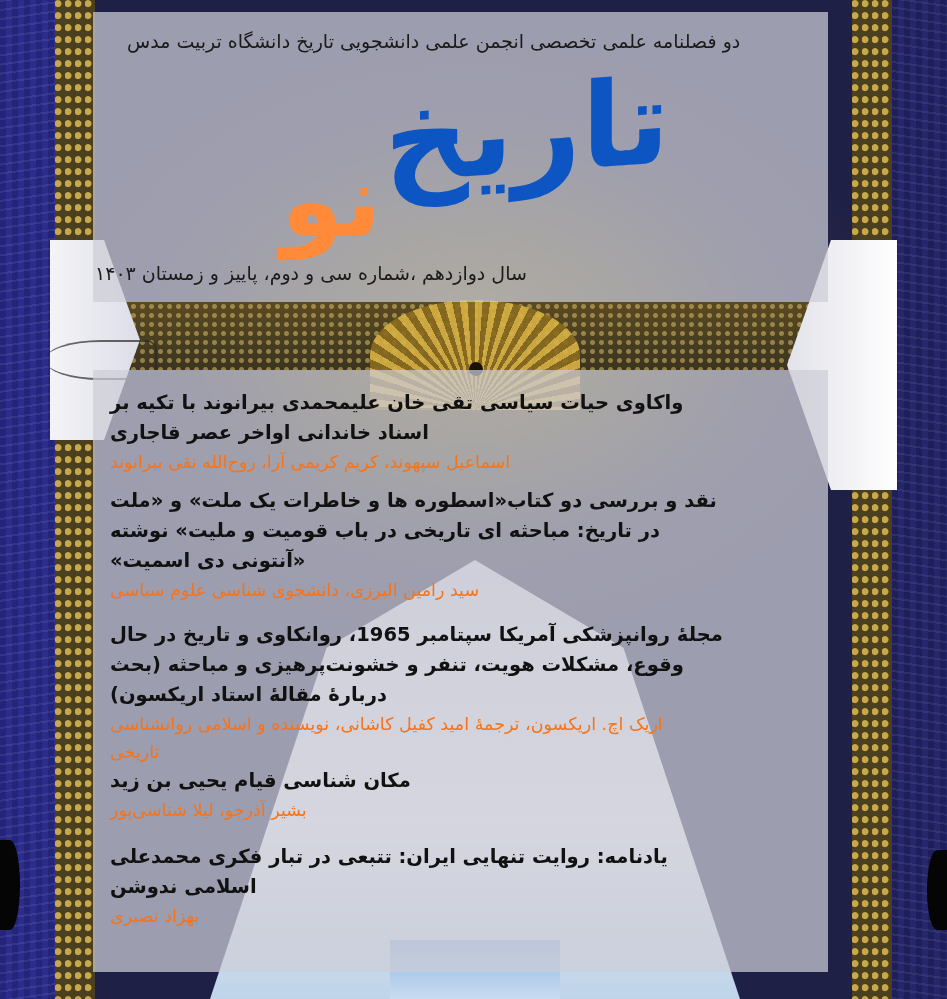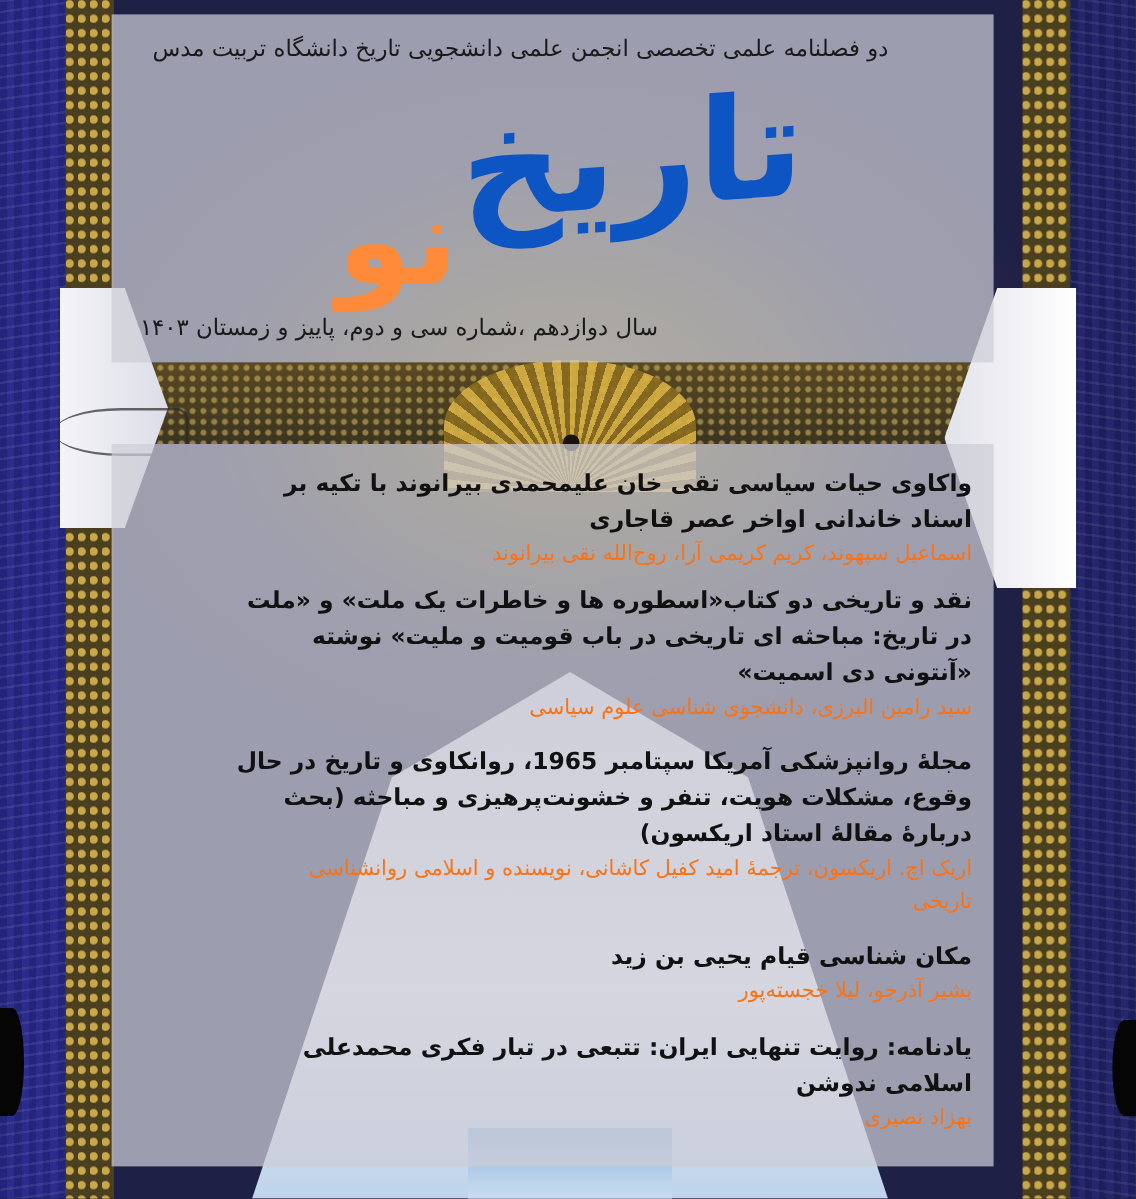--- a/index.html
+++ b/index.html
@@ -107,38 +107,38 @@
       line-height: 1; letter-spacing: -4px; transform: skewY(-4deg);
       font-family: "DejaVu Sans", sans-serif;
     }
     .logo-word-orange {
       position: absolute; left: 1px; top: 80px;
       font-size: 100px; font-weight: bold; color: #ff8a3a;
       line-height: 1; font-family: "DejaVu Sans", sans-serif;
     }
     .issue-line {
       position: absolute; left: 95px; top: 262px; width: 475px;
-      text-align: center; font-size: 19px; color: #1a1a1a;
+      text-align: left; font-size: 19px; color: #1a1a1a;
     }
 
     .articles {
       position: absolute; left: 110px; top: 388px; width: 700px;
-      text-align: right; color: #111;
+      text-align: left; color: #111;
     }
     .article { margin: 0; }
     .article-title {
       font-weight: bold; font-size: 19.5px; line-height: 30px; margin: 0;
     }
     .article-authors {
       font-size: 17.5px; line-height: 28px; margin: 0; color: #f97316;
     }
     .a1 { margin-top: 0; }
     .a2 { margin-top: 10px; }
     .a3 { margin-top: 16px; }
-    .a4 { margin-top: 16px; }
+    .a4 { margin-top: 0; }
     .a5 { margin-top: 18px; }
   </style>
 </head>
 <body>
 
 <div class="bg">
   <div class="bg-base"></div>
   <div class="dome-band"></div>
   <div class="dome-center"></div>
   <div class="dome-eye"></div>
@@ -172,42 +172,42 @@
   <div class="article a1">
     <p class="article-title">
       <span>واکاوی حیات سیاسی تقی خان علیمحمدی بیرانوند با تکیه بر</span><br>
       <span>اسناد خاندانی اواخر عصر قاجاری</span>
     </p>
     <p class="article-authors">اسماعیل سپهوند، کریم کریمی آرا، روح‌الله نقی بیرانوند</p>
   </div>
 
   <div class="article a2">
     <p class="article-title">
-      <span>نقد و تاریخی دو کتاب«اسطوره ها و خاطرات یک ملت» و «ملت</span><br>
+      <span>نقد و بررسی دو کتاب«اسطوره ها و خاطرات یک ملت» و «ملت</span><br>
       <span>در تاریخ: مباحثه ای تاریخی در باب قومیت و ملیت» نوشته</span><br>
       <span>«آنتونی دی اسمیت»</span>
     </p>
     <p class="article-authors">سید رامین البرزی، دانشجوی شناسی علوم سیاسی</p>
   </div>
 
   <div class="article a3">
     <p class="article-title">
       <span>مجلهٔ روانپزشکی آمریکا سپتامبر 1965، روانکاوی و تاریخ در حال</span><br>
       <span>وقوع، مشکلات هویت، تنفر و خشونت‌پرهیزی و مباحثه (بحث</span><br>
       <span>دربارهٔ مقالهٔ استاد اریکسون)</span>
     </p>
     <p class="article-authors">
       <span>اریک اچ. اریکسون، ترجمهٔ امید کفیل کاشانی، نویسنده و اسلامی روانشناسی</span><br>
       <span>تاریخی</span>
     </p>
   </div>
 
   <div class="article a4">
     <p class="article-title">مکان شناسی قیام یحیی بن زید</p>
-    <p class="article-authors">بشیر آذرجو، لیلا خجسته‌پور</p>
+    <p class="article-authors">بشیر آذرجو، لیلا شناسی‌پور</p>
   </div>
 
   <div class="article a5">
     <p class="article-title">
       <span>یادنامه: روایت تنهایی ایران: تتبعی در تبار فکری محمدعلی</span><br>
       <span>اسلامی ندوشن</span>
     </p>
     <p class="article-authors">بهزاد نصیری</p>
   </div>
 

